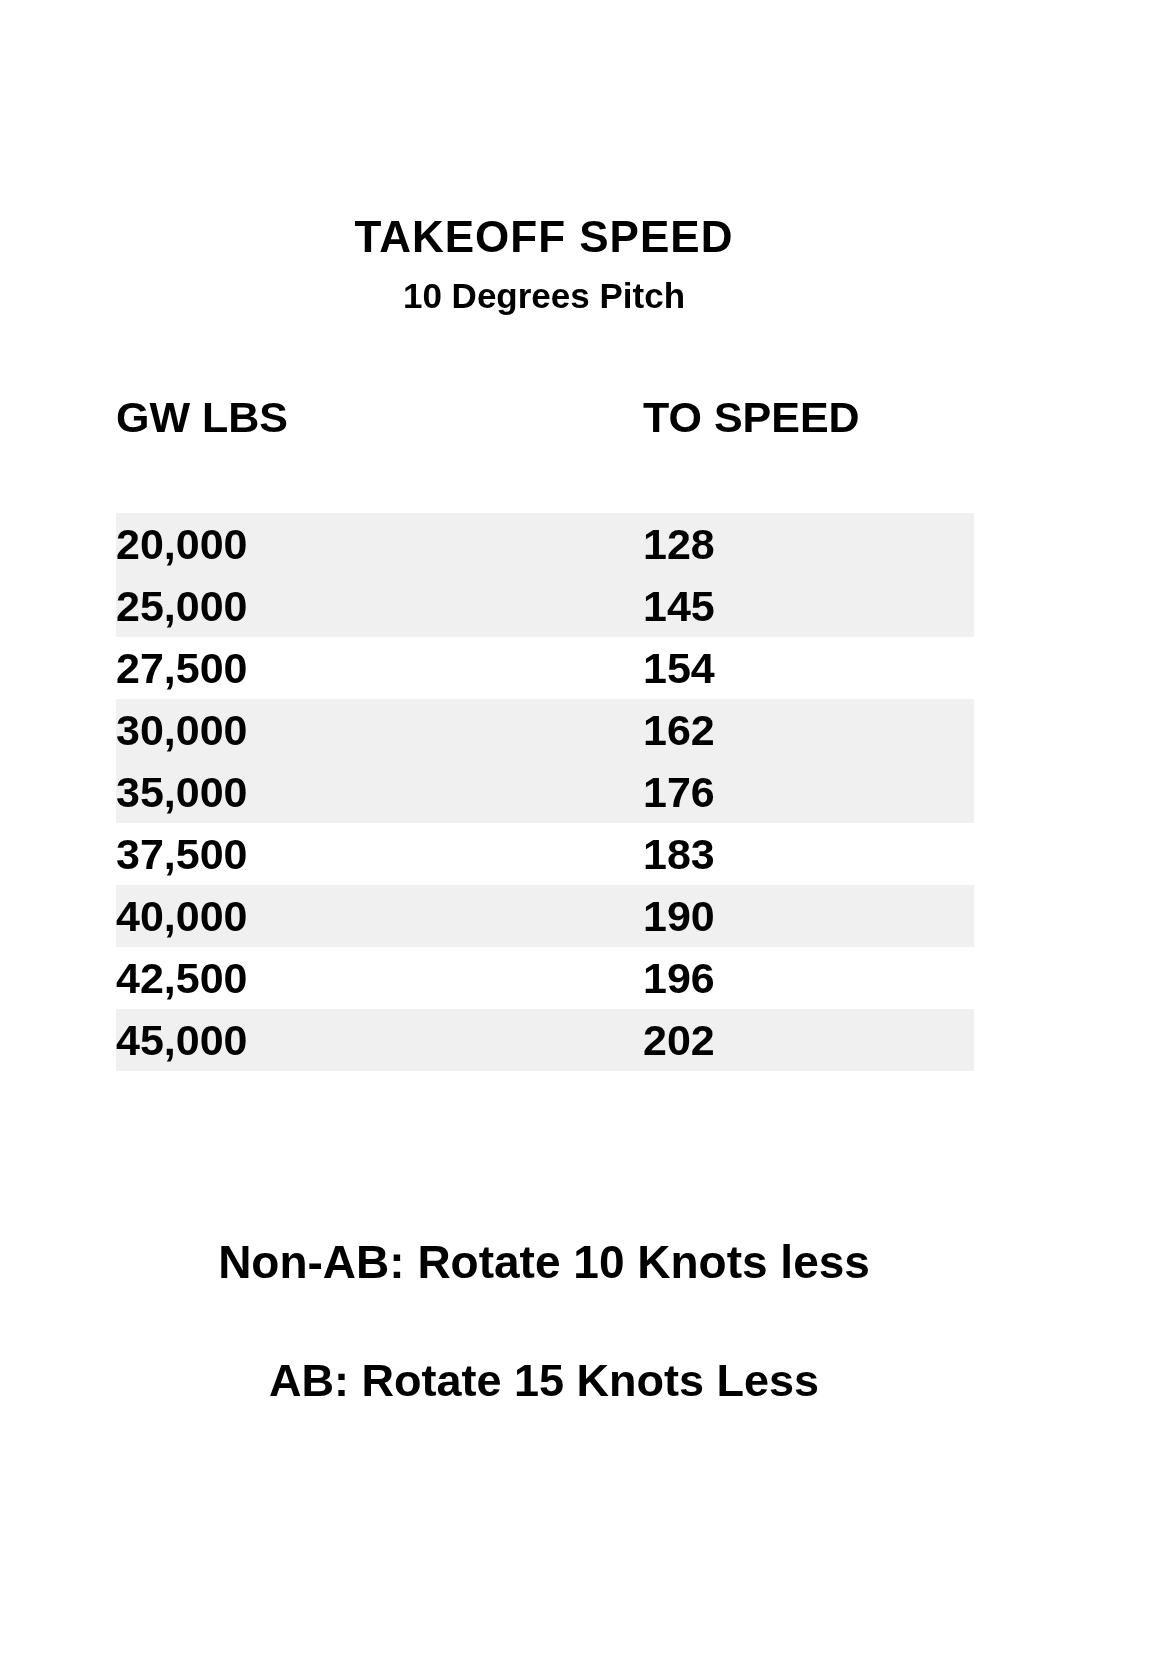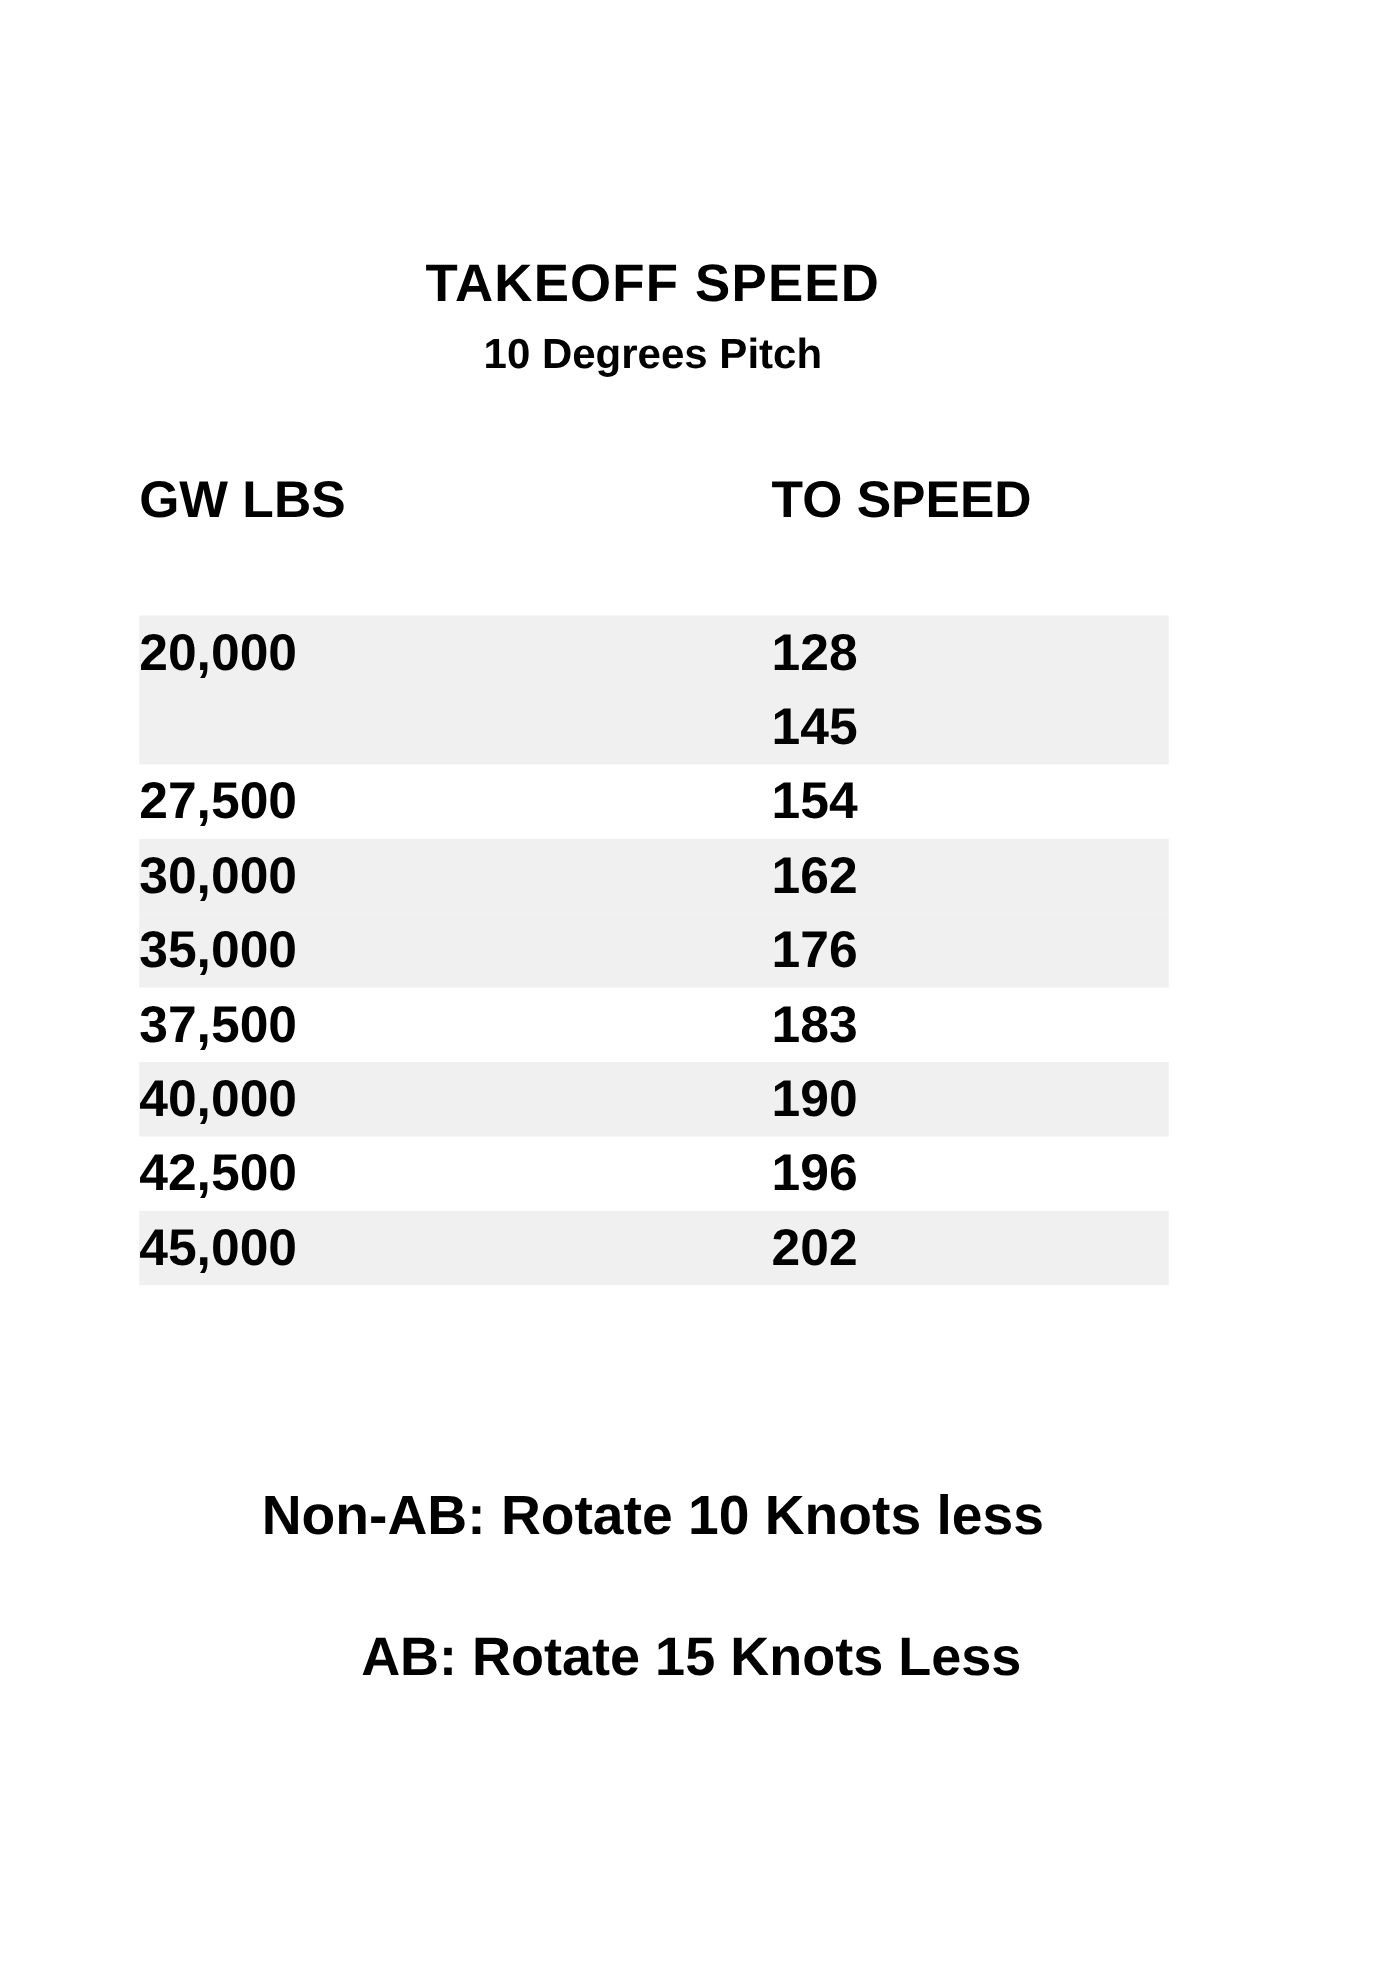--- a/index.html
+++ b/index.html
@@ -39,21 +39,21 @@
     font-size:43px;line-height:62px;
     background:transparent;
   }
   .t-row.shaded{background:var(--stripe);}
   .cell{position:absolute;top:0;white-space:nowrap;}
   .col-gw{left:0;width:320px;}
   .col-speed{left:527px;width:320px;}
   .header-row .cell{line-height:50px;}
 
   .note-1{top:1235px;font-size:46px;}
-  .note-2{top:1355px;font-size:45px;padding-left:32px;}
+  .note-2{top:1355px;font-size:45px;}
 </style>
 </head>
 <body>
 
 <div class="page">
 
   <div class="centered-line doc-title">TAKEOFF SPEED</div>
 
   <div class="centered-line doc-subtitle">10 Degrees Pitch</div>
 
@@ -61,20 +61,21 @@
     <span class="cell col-gw">GW LBS</span>
     <span class="cell col-speed">TO SPEED</span>
   </div>
 
   <div class="table-body">
       <div class="t-row shaded">
     <span class="cell col-gw">20,000</span>
     <span class="cell col-speed">128</span>
   </div>
       <div class="t-row shaded">
+    <span class="cell col-gw">25,000</span>
     <span class="cell col-speed">145</span>
   </div>
       <div class="t-row">
     <span class="cell col-gw">27,500</span>
     <span class="cell col-speed">154</span>
   </div>
       <div class="t-row shaded">
     <span class="cell col-gw">30,000</span>
     <span class="cell col-speed">162</span>
   </div>

